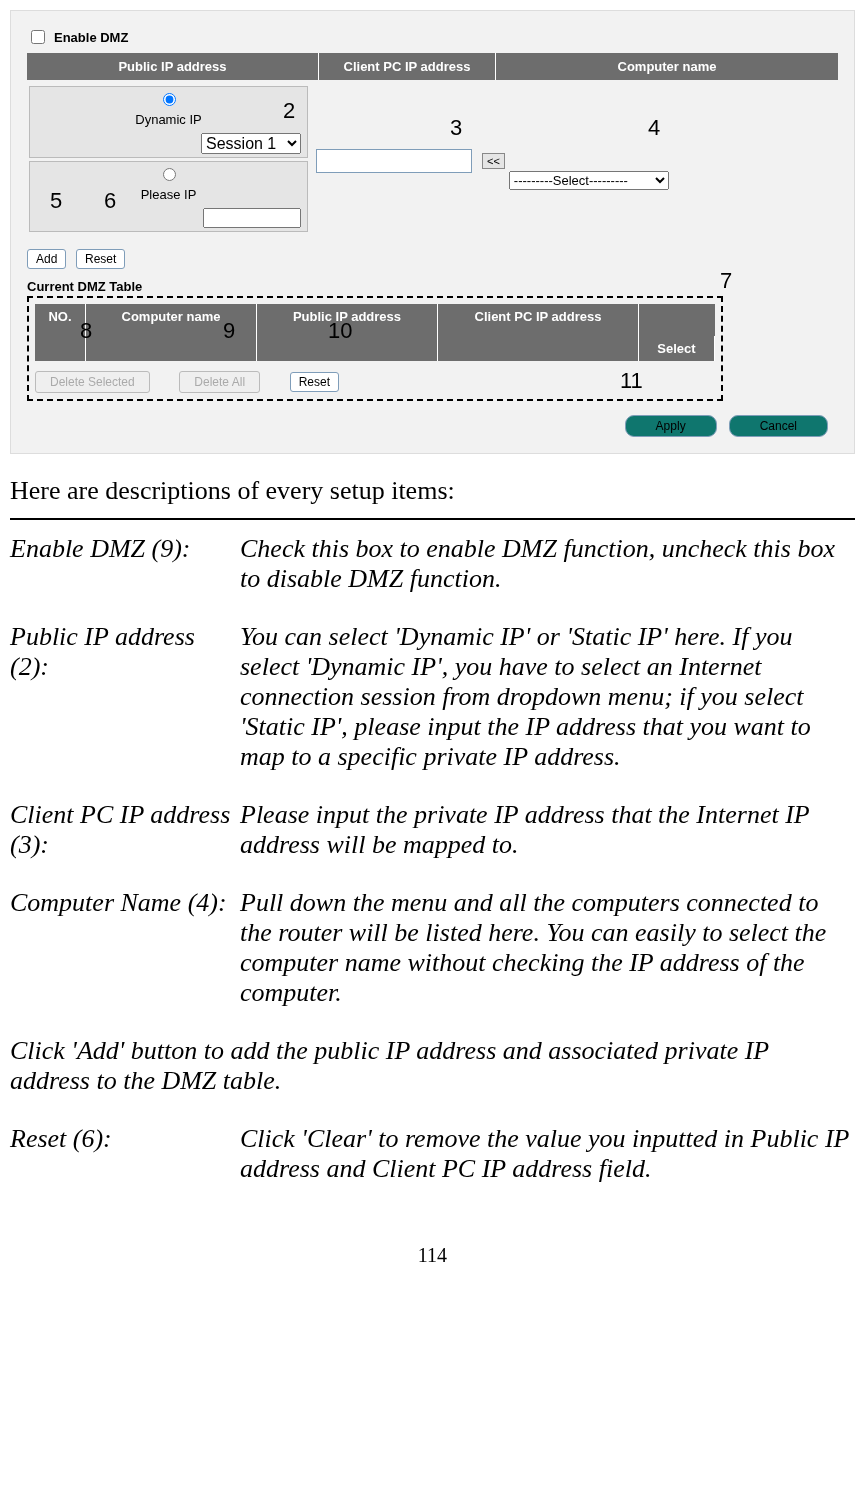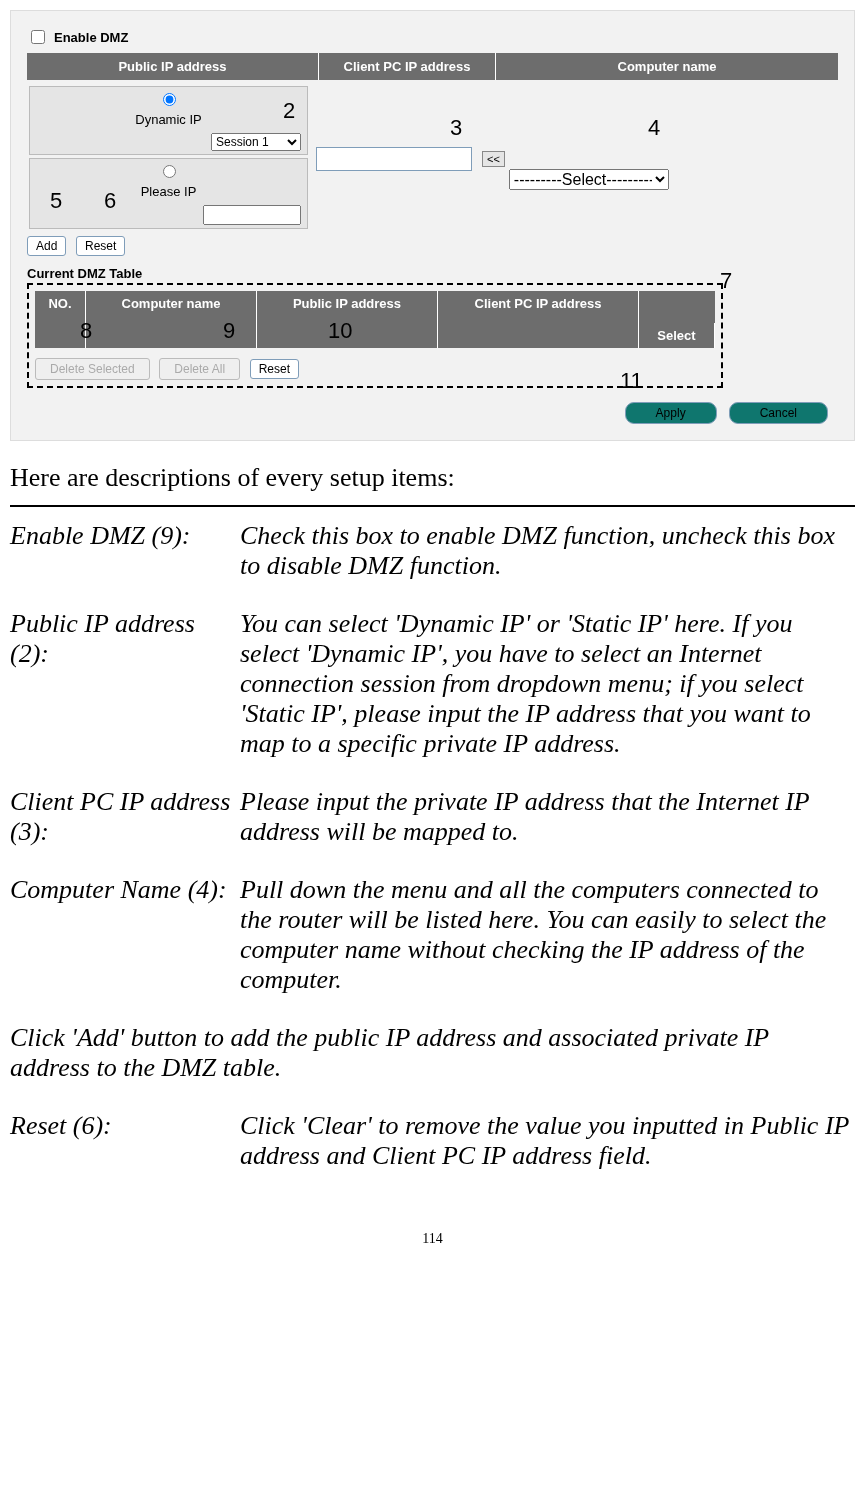--- a/index.html
+++ b/index.html
@@ -61,22 +61,22 @@
     display: flex;
     align-items: center;
     gap: 6px;
     background: #e5e5e5;
     border: 1px solid #bbb;
     padding: 3px 6px;
     margin-bottom: 3px;
     flex-direction: column;
   }
   .session-select {
-    width: 90px;
-    font-size: 12px;
+    width: 100px;
+    font-size: 16px;
     margin-left: auto;
   }
   .static-input {
     width: 90px;
     font-size: 12px;
     margin-left: auto;
   }
   .client-ip-cell {
     width: 168px;
     display:flex;
@@ -92,24 +92,24 @@
   .arrow-btn {
     background:#e5e5e5;
     border:1px solid #888;
     padding:1px 4px;
     font-size:11px;
     margin: 0 4px;
     cursor:pointer;
   }
   .comp-select {
     width: 160px;
-    font-size:16px;
+    font-size:13px;
     margin-top:40px;
   }
-  .btn-row { margin-top: 2px; }
+  .btn-row { margin-top: 12px; }
   .small-btn {
     background:#fff;
     border:1px solid #7f9db9;
     border-radius:3px;
     padding:2px 8px;
     font-size:12px;
     cursor:pointer;
     margin-right:6px;
   }
   .table-title { font-weight:bold; margin-top:10px; }
@@ -135,21 +135,21 @@
   .th-pub { width:170px; }
   .th-cli { width:190px; }
   .th-sel { flex:1; border-right:none;margin-top:32px; }
   .disabled-btn {
     background:#efefef;
     border:1px solid #bbb;
     color:#aaa;
     border-radius:3px;
     padding:3px 14px;
     font-size:12px;
-    margin-right:6px;
+    margin-right:26px;
   }
   .action-row-bottom {
     display:flex;
     justify-content:flex-end;
     gap:12px;
     margin-top:14px;
     padding-right:10px;
   }
   .wide-btn {
     background:#0f766e;
@@ -186,21 +186,21 @@
   .desc-label {
     width: 230px;
     flex-shrink:0;
   }
   .desc-text {
     flex:1;
   }
   .page-num {
     text-align:center;
     font-family:"Times New Roman", serif;
-    font-size:14px;
+    font-size:20px;
     margin-top:60px;
     padding-bottom:20px;
   }
 </style>
 </head>
 <body>
 
 <div style="position:relative;">
   <span class="callout" style="top:-2px; left:20px;">1</span>
 

